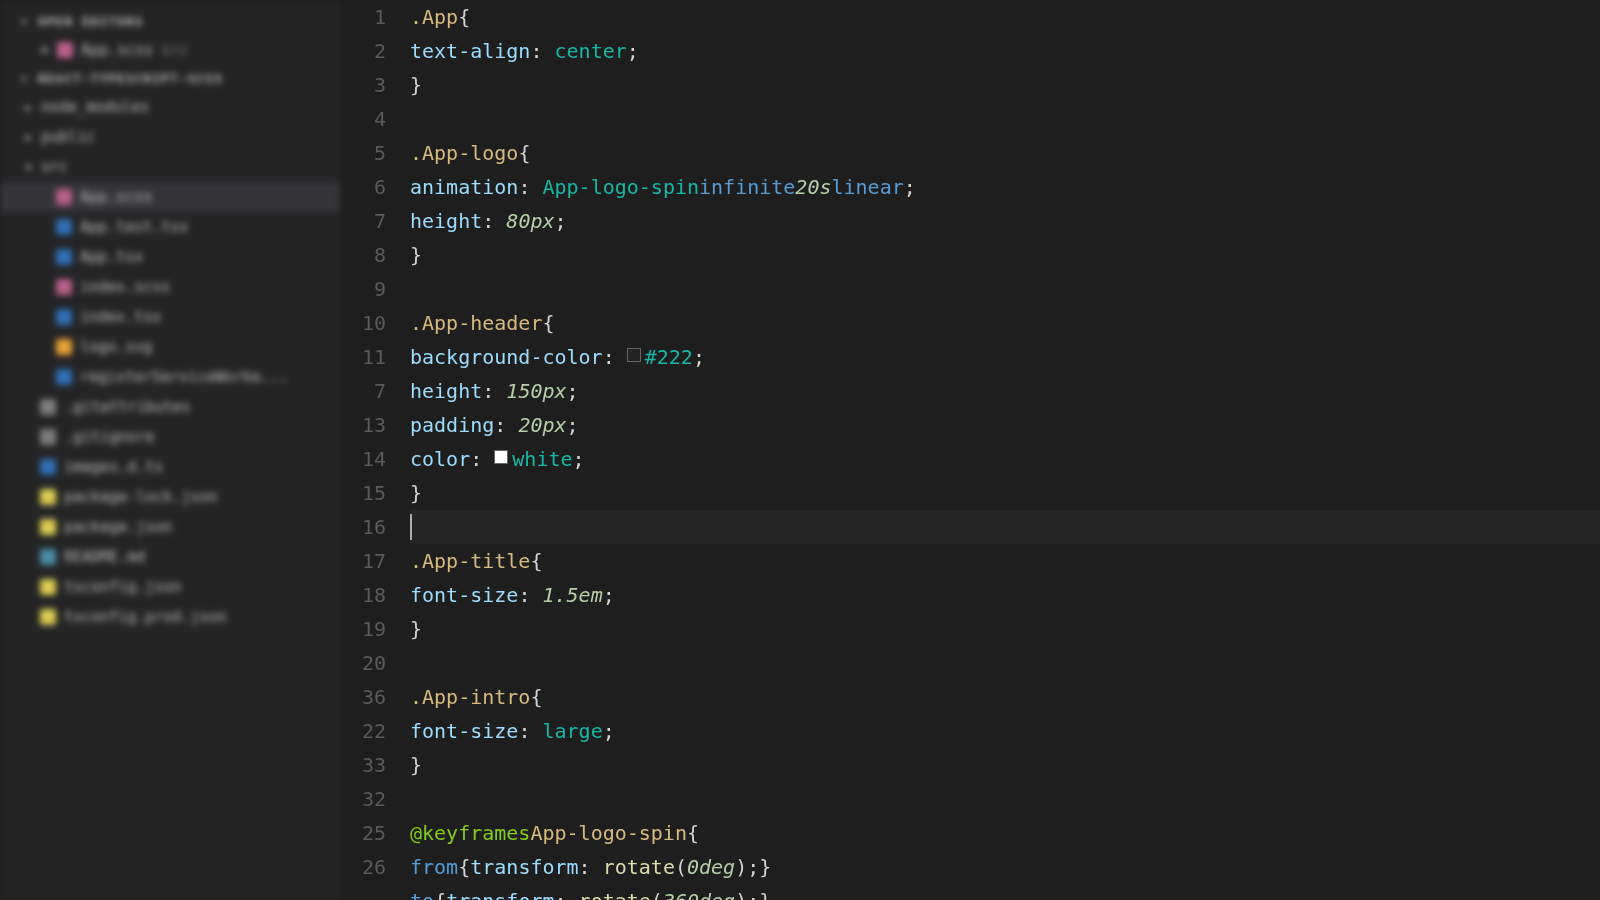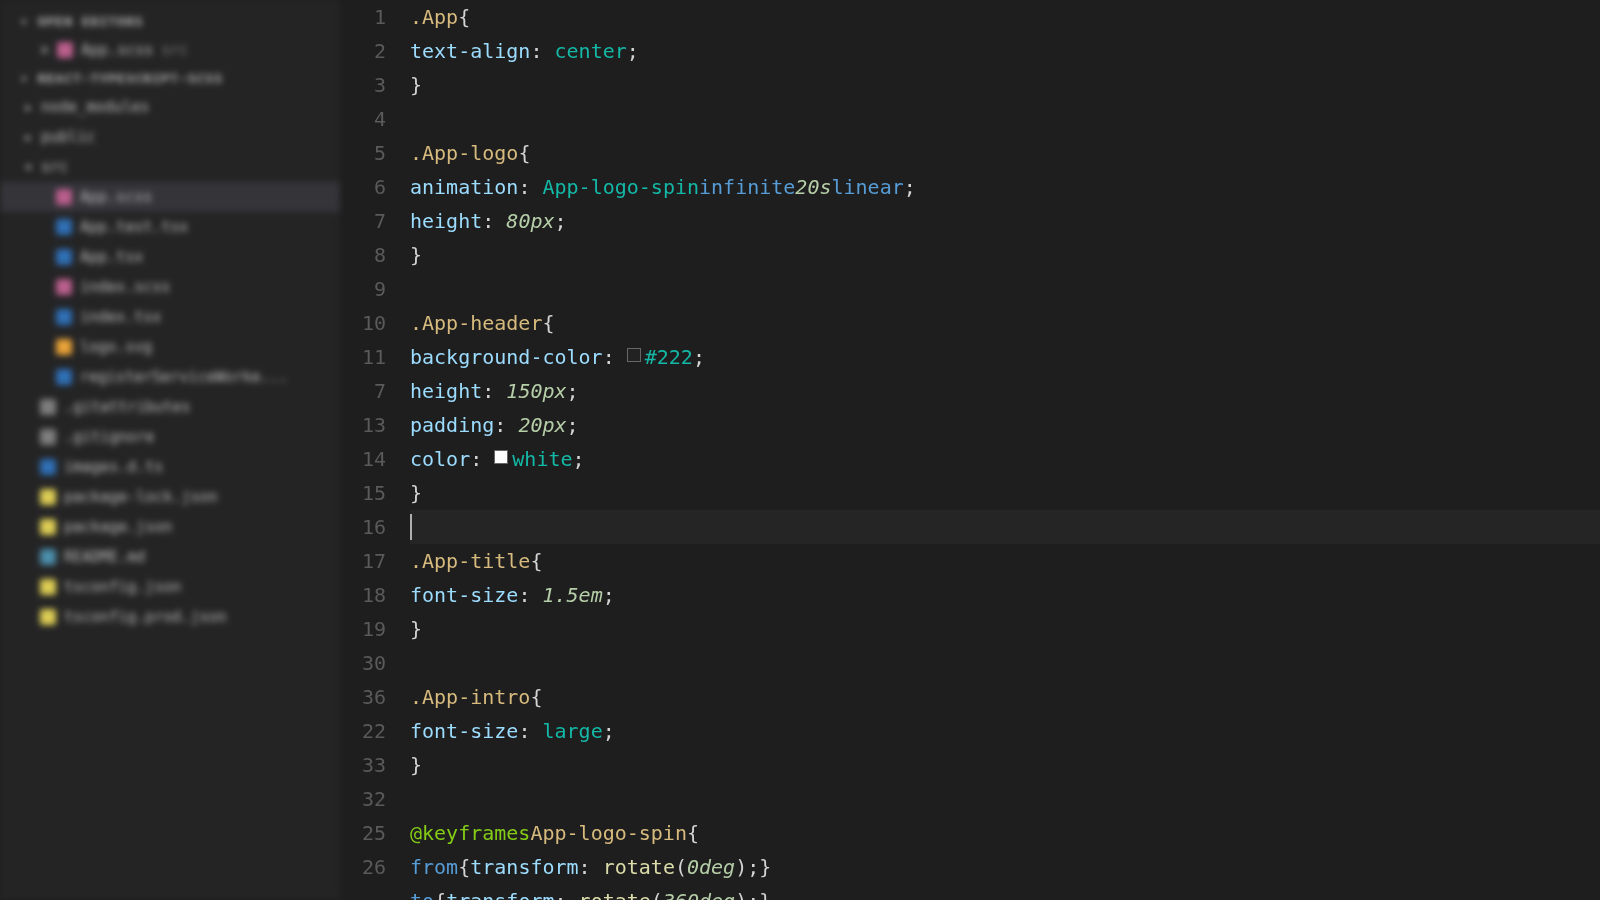--- a/index.html
+++ b/index.html
@@ -218,21 +218,21 @@
       <div>10</div>
       <div>11</div>
       <div>7</div>
       <div>13</div>
       <div>14</div>
       <div>15</div>
       <div>16</div>
       <div>17</div>
       <div>18</div>
       <div>19</div>
-      <div>30</div>
+      <div>20</div>
       <div>36</div>
       <div>22</div>
       <div>33</div>
       <div>32</div>
       <div>25</div>
       <div>26</div>
     </div>
   <div class="code" id="code"><div class="code-line"><span class="tok-selector">.App</span> <span class="tok-brace">{</span></div><div class="code-line">  <span class="tok-prop">text-align</span><span class="tok-punct">: </span><span class="tok-value">center</span><span class="tok-punct">;</span></div><div class="code-line"><span class="tok-brace">}</span></div><div class="code-line"></div><div class="code-line"><span class="tok-selector">.App-logo</span> <span class="tok-brace">{</span></div><div class="code-line">  <span class="tok-prop">animation</span><span class="tok-punct">: </span><span class="tok-value">App-logo-spin</span> <span class="tok-const">infinite</span> <span class="tok-number">20s</span> <span class="tok-const">linear</span><span class="tok-punct">;</span></div><div class="code-line">  <span class="tok-prop">height</span><span class="tok-punct">: </span><span class="tok-number">80px</span><span class="tok-punct">;</span></div><div class="code-line"><span class="tok-brace">}</span></div><div class="code-line"></div><div class="code-line"><span class="tok-selector">.App-header</span> <span class="tok-brace">{</span></div><div class="code-line">  <span class="tok-prop">background-color</span><span class="tok-punct">: </span><span class="color-swatch swatch-222"></span><span class="tok-value">#222</span><span class="tok-punct">;</span></div><div class="code-line">  <span class="tok-prop">height</span><span class="tok-punct">: </span><span class="tok-number">150px</span><span class="tok-punct">;</span></div><div class="code-line">  <span class="tok-prop">padding</span><span class="tok-punct">: </span><span class="tok-number">20px</span><span class="tok-punct">;</span></div><div class="code-line">  <span class="tok-prop">color</span><span class="tok-punct">: </span><span class="color-swatch swatch-white"></span><span class="tok-value">white</span><span class="tok-punct">;</span></div><div class="code-line"><span class="tok-brace">}</span></div><div class="code-line cursor-line"><span class="cursor"></span></div><div class="code-line"><span class="tok-selector">.App-title</span> <span class="tok-brace">{</span></div><div class="code-line">  <span class="tok-prop">font-size</span><span class="tok-punct">: </span><span class="tok-number">1.5em</span><span class="tok-punct">;</span></div><div class="code-line"><span class="tok-brace">}</span></div><div class="code-line"></div><div class="code-line"><span class="tok-selector">.App-intro</span> <span class="tok-brace">{</span></div><div class="code-line">  <span class="tok-prop">font-size</span><span class="tok-punct">: </span><span class="tok-value">large</span><span class="tok-punct">;</span></div><div class="code-line"><span class="tok-brace">}</span></div><div class="code-line"></div><div class="code-line"><span class="tok-keyword">@keyframes</span> <span class="tok-selector">App-logo-spin</span> <span class="tok-brace">{</span></div><div class="code-line">  <span class="tok-const">from</span> <span class="tok-brace">{</span> <span class="tok-prop">transform</span><span class="tok-punct">: </span><span class="tok-func">rotate</span><span class="tok-punct">(</span><span class="tok-number">0deg</span><span class="tok-punct">);</span> <span class="tok-brace">}</span></div><div class="code-line">  <span class="tok-const">to</span> <span class="tok-brace">{</span> <span class="tok-prop">transform</span><span class="tok-punct">: </span><span class="tok-func">rotate</span><span class="tok-punct">(</span><span class="tok-number">360deg</span><span class="tok-punct">);</span> <span class="tok-brace">}</span></div></div>
 </div>
 

